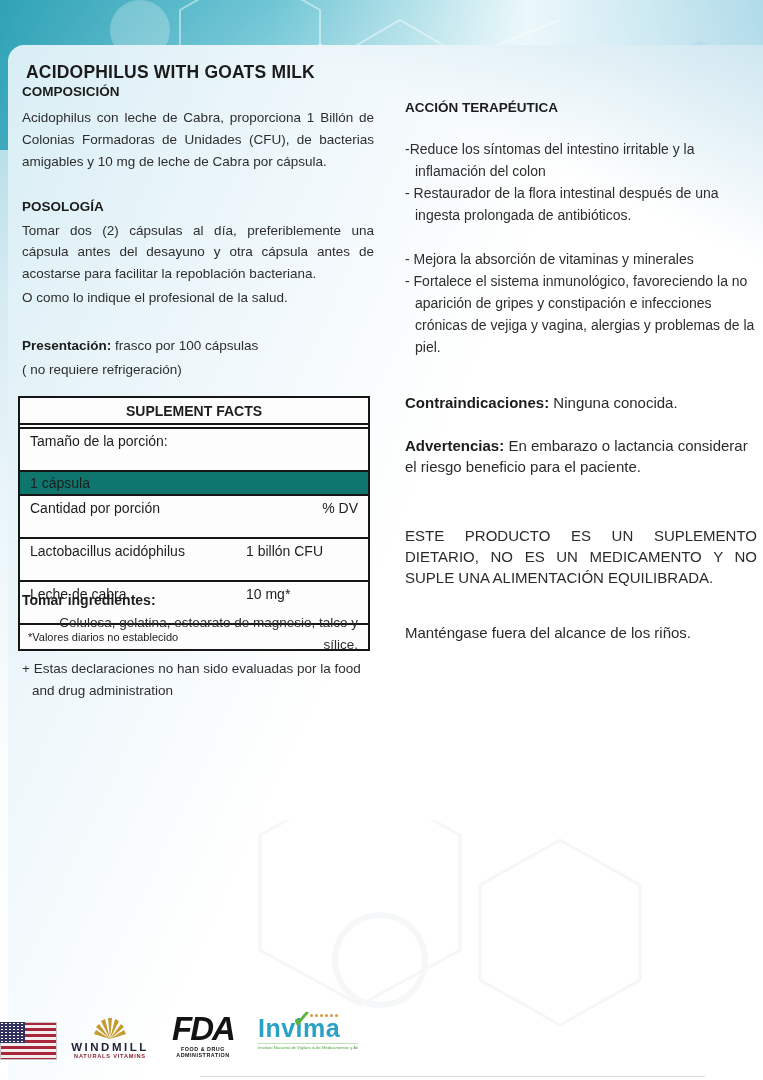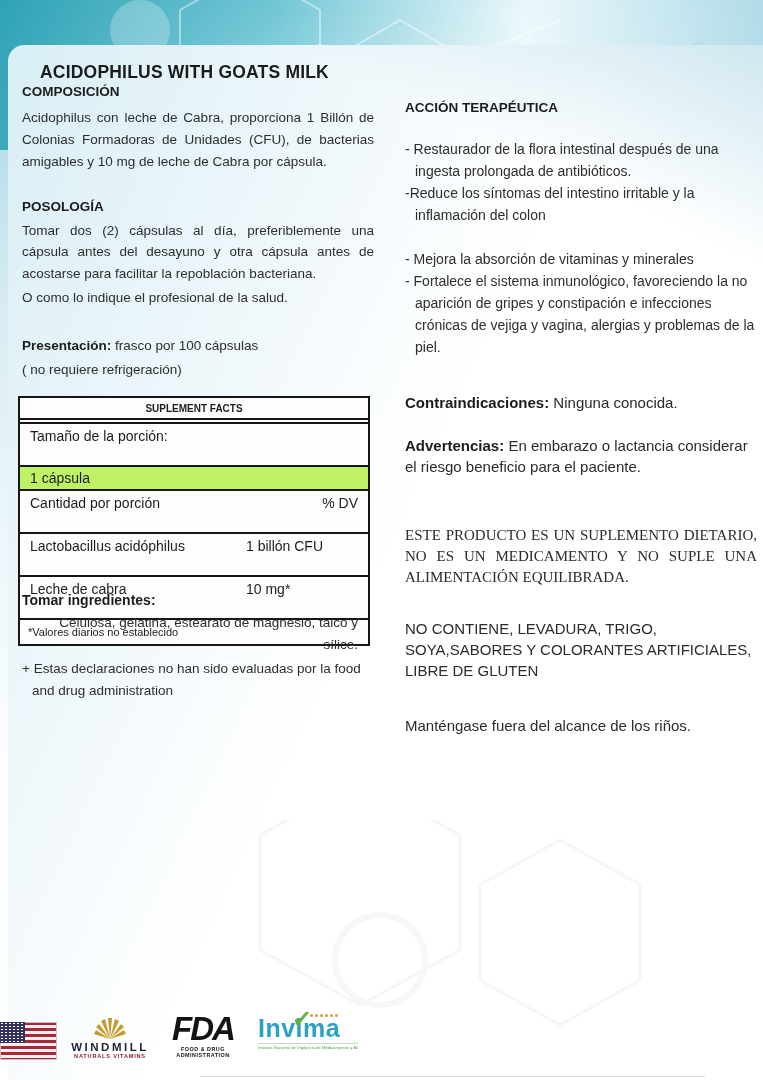--- a/index.html
+++ b/index.html
@@ -9,33 +9,33 @@
   .band{position:absolute; left:0; top:0; width:763px; height:150px;
         background:linear-gradient(95deg, rgba(43,160,180,0.9) 0%, rgba(126,204,219,0.6) 35%, rgba(243,251,253,0.95) 68%, rgba(188,223,237,0.85) 100%);}
   .deco{position:absolute; left:0; top:0; pointer-events:none;}
   .panel{position:absolute; left:8px; top:45px; right:0; bottom:0;
          border-top-left-radius:16px;
          background:linear-gradient(205deg, #cfe7f0 0%, rgba(255,255,255,0) 16%),
                     linear-gradient(115deg, #d8eef5 0%, #ecf6fa 24%, #ffffff 50%);}
   .faint-hex{position:absolute; pointer-events:none; opacity:0.7;}
 
   .col{position:absolute; color:#2b2b2b;}
-  .title{position:absolute; left:40px; top:62px; font-size:17.5px; font-weight:bold; color:#1b1b1b; letter-spacing:0.2px;}
+  .title{position:absolute; left:26px; top:62px; font-size:17.5px; font-weight:bold; color:#1b1b1b; letter-spacing:0.2px;}
   .h{font-weight:bold; color:#1c1c1c; font-size:13.5px;}
   .body-txt{font-size:13.5px; line-height:1.62; color:#2e2e2e; text-align:justify;}
   .body-txt2{font-size:13.5px; line-height:1.62; color:#2e2e2e;}
 
   
   .facts{position:absolute; left:18px; top:396px; width:348px; border:2px solid #161616; background:#fdfdfd; color:#1d1d1d;}
-  .facts-title{text-align:center; font-weight:bold; font-size:10px; padding:5px 0 4px; border-bottom:2px solid #161616;}
+  .facts-title{text-align:center; font-weight:bold; font-size:14px; padding:5px 0 4px; border-bottom:2px solid #161616;}
   .facts-gap{height:2px; border-bottom:2px solid #161616;}
   .f-row{display:flex; justify-content:space-between; font-size:14px; padding:4px 10px 21px; border-bottom:2px solid #161616;}
   .f-row .val{flex:0 0 112px; text-align:left;}
   .f-row .dv{flex:0 0 112px; text-align:right;}
-  .gray-row{background:#bef264; padding:3px 10px 3px; font-size:14px; border-bottom:2px solid #161616;}
+  .gray-row{background:#0f766e; padding:3px 10px 3px; font-size:14px; border-bottom:2px solid #161616;}
   .f-foot{font-size:11px; padding:6px 8px 6px;border-radius:6px;}
 
   .bullet{padding-left:10px; text-indent:-10px; margin:0 0 1px 0;}
   .r-txt{font-size:14px; line-height:1.55; color:#2e2e2e;}
   .big-txt{font-size:15px; line-height:1.4; color:#2b2b2b;}
   .justify{text-align:justify;}
   .b{font-weight:bold; color:#1c1c1c;}
 
   
   .flag{position:absolute; left:0; top:1022px; width:57px; height:38px;
@@ -130,36 +130,35 @@
   <div class="col" style="left:22px; top:592px; width:352px;">
     <div class="h" style="font-size:14px;">Tomar ingredientes:</div>
     <p class="body-txt2" style="margin:4px 16px 0;text-align:right;">Celulosa, gelatina, estearato de magnesio, talco y sílice.</p>
     <p class="body-txt2 bullet" style="margin:2px 0 0;">+ Estas declaraciones no han sido evaluadas por la food and drug administration</p>
   </div>
 
   <div class="col" style="left:405px; top:100px; width:352px;">
     <div class="h">ACCIÓN TERAPÉUTICA</div>
 
     <div style="margin-top:24px;">
+      <p class="r-txt bullet">-Reduce los síntomas del intestino irritable y la inflamación del colon</p>
       <p class="r-txt bullet">- Restaurador de la flora intestinal después de una ingesta prolongada de antibióticos.</p>
-      <p class="r-txt bullet">-Reduce los síntomas del intestino irritable y la inflamación del colon</p>
     </div>
 
     <div style="margin-top:22px;">
       <p class="r-txt bullet">- Mejora la absorción de vitaminas y minerales</p>
       <p class="r-txt bullet">- Fortalece el sistema inmunológico, favoreciendo la no aparición de gripes y constipación e infecciones crónicas de vejiga y vagina, alergias y problemas de la piel.</p>
     </div>
 
     <p class="big-txt" style="margin:34px 0 0;"><span class="b">Contraindicaciones:</span><span> Ninguna conocida.</span></p>
 
     <p class="big-txt" style="margin:22px 0 0;"><span class="b">Advertencias:</span><span> En embarazo o lactancia considerar el riesgo beneficio para el paciente.</span></p>
 
-    <p class="big-txt justify" style="margin:48px 0 2px;font-family:Liberation Serif, serif;">ESTE PRODUCTO ES UN SUPLEMENTO DIETARIO, NO ES UN MEDICAMENTO Y NO SUPLE UNA ALIMENTACIÓN EQUILIBRADA.</p>
-
-    <p class="big-txt" style="margin:30px 0 0;">NO CONTIENE, LEVADURA, TRIGO, SOYA,SABORES Y COLORANTES ARTIFICIALES, LIBRE DE GLUTEN</p>
+    <p class="big-txt justify" style="margin:48px 0 2px;">ESTE PRODUCTO ES UN SUPLEMENTO DIETARIO, NO ES UN MEDICAMENTO Y NO SUPLE UNA ALIMENTACIÓN EQUILIBRADA.</p>
+
 
     <p class="big-txt" style="margin:34px 0 0;">Manténgase fuera del alcance de los riños.</p>
   </div>
 
   <div class="flag">
     <div class="canton"></div>
   </div>
 
   <div class="windmill">
     <svg width="40" height="22" style="display:block; margin:0 auto;">

